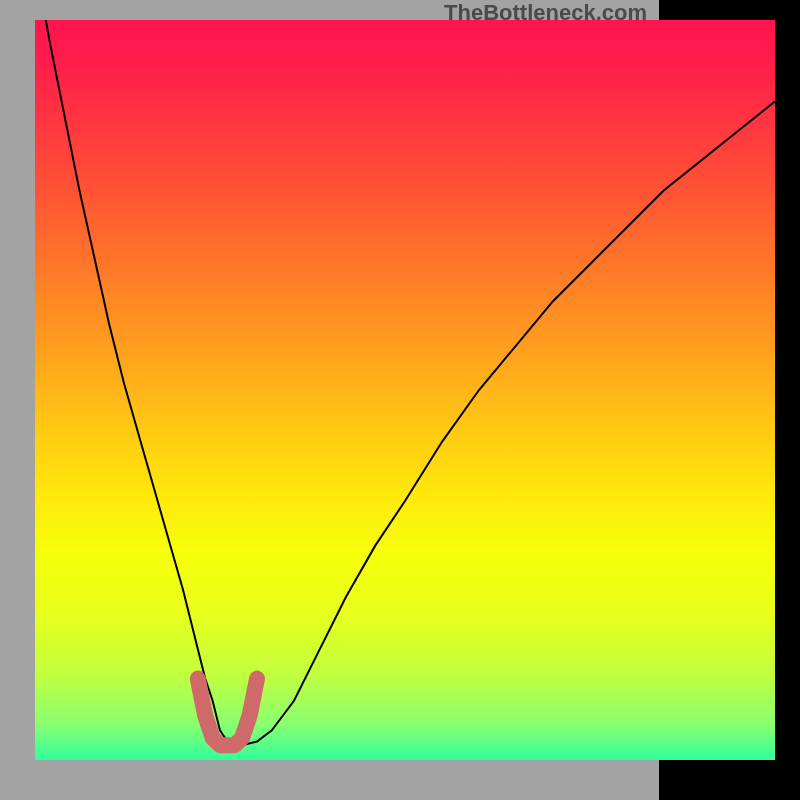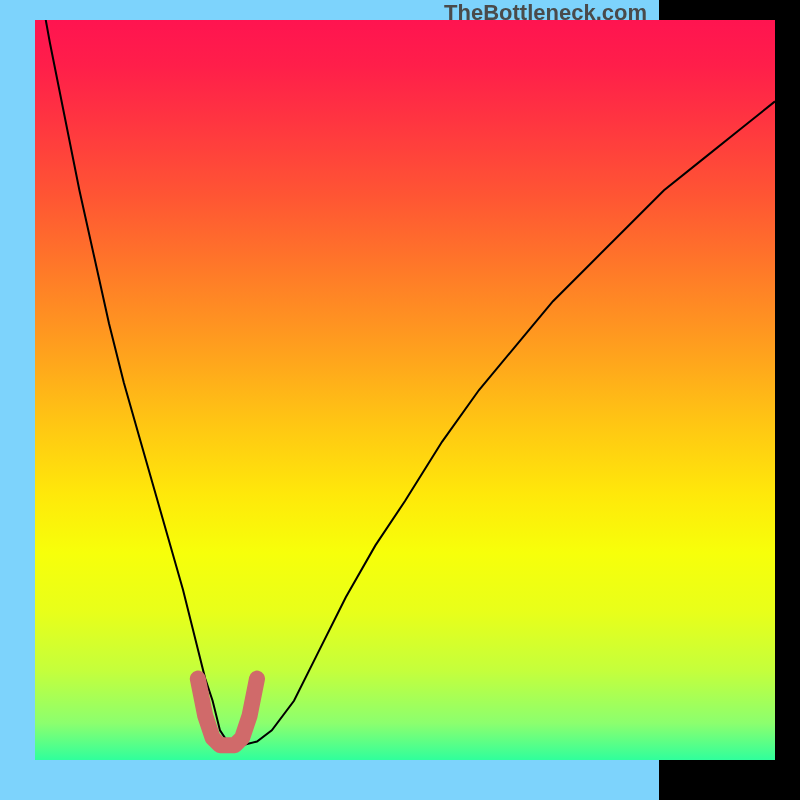--- a/index.html
+++ b/index.html
@@ -1,16 +1,16 @@
 <!DOCTYPE html>
 <html><head>
 <meta charset="utf-8">
 <style>
   html,body{margin:0;padding:0;width:800px;height:800px;background:#000;overflow:hidden}
-  .frame{position:absolute;left:0;top:0;width:659px;height:800px;background:#7dd3fc}
+  .frame{position:absolute;left:0;top:0;width:659px;height:800px;background:#a3a3a3}
   .plot{position:absolute;left:35px;top:20px;width:740px;height:740px;
     background:linear-gradient(to bottom,
       #ff1450 0%,
       #ff1e4a 6%,
       #ff3640 14%,
       #ff5633 24%,
       #ff7a28 34%,
       #ff9e1e 44%,
       #ffc414 54%,
       #ffe80a 64%,

